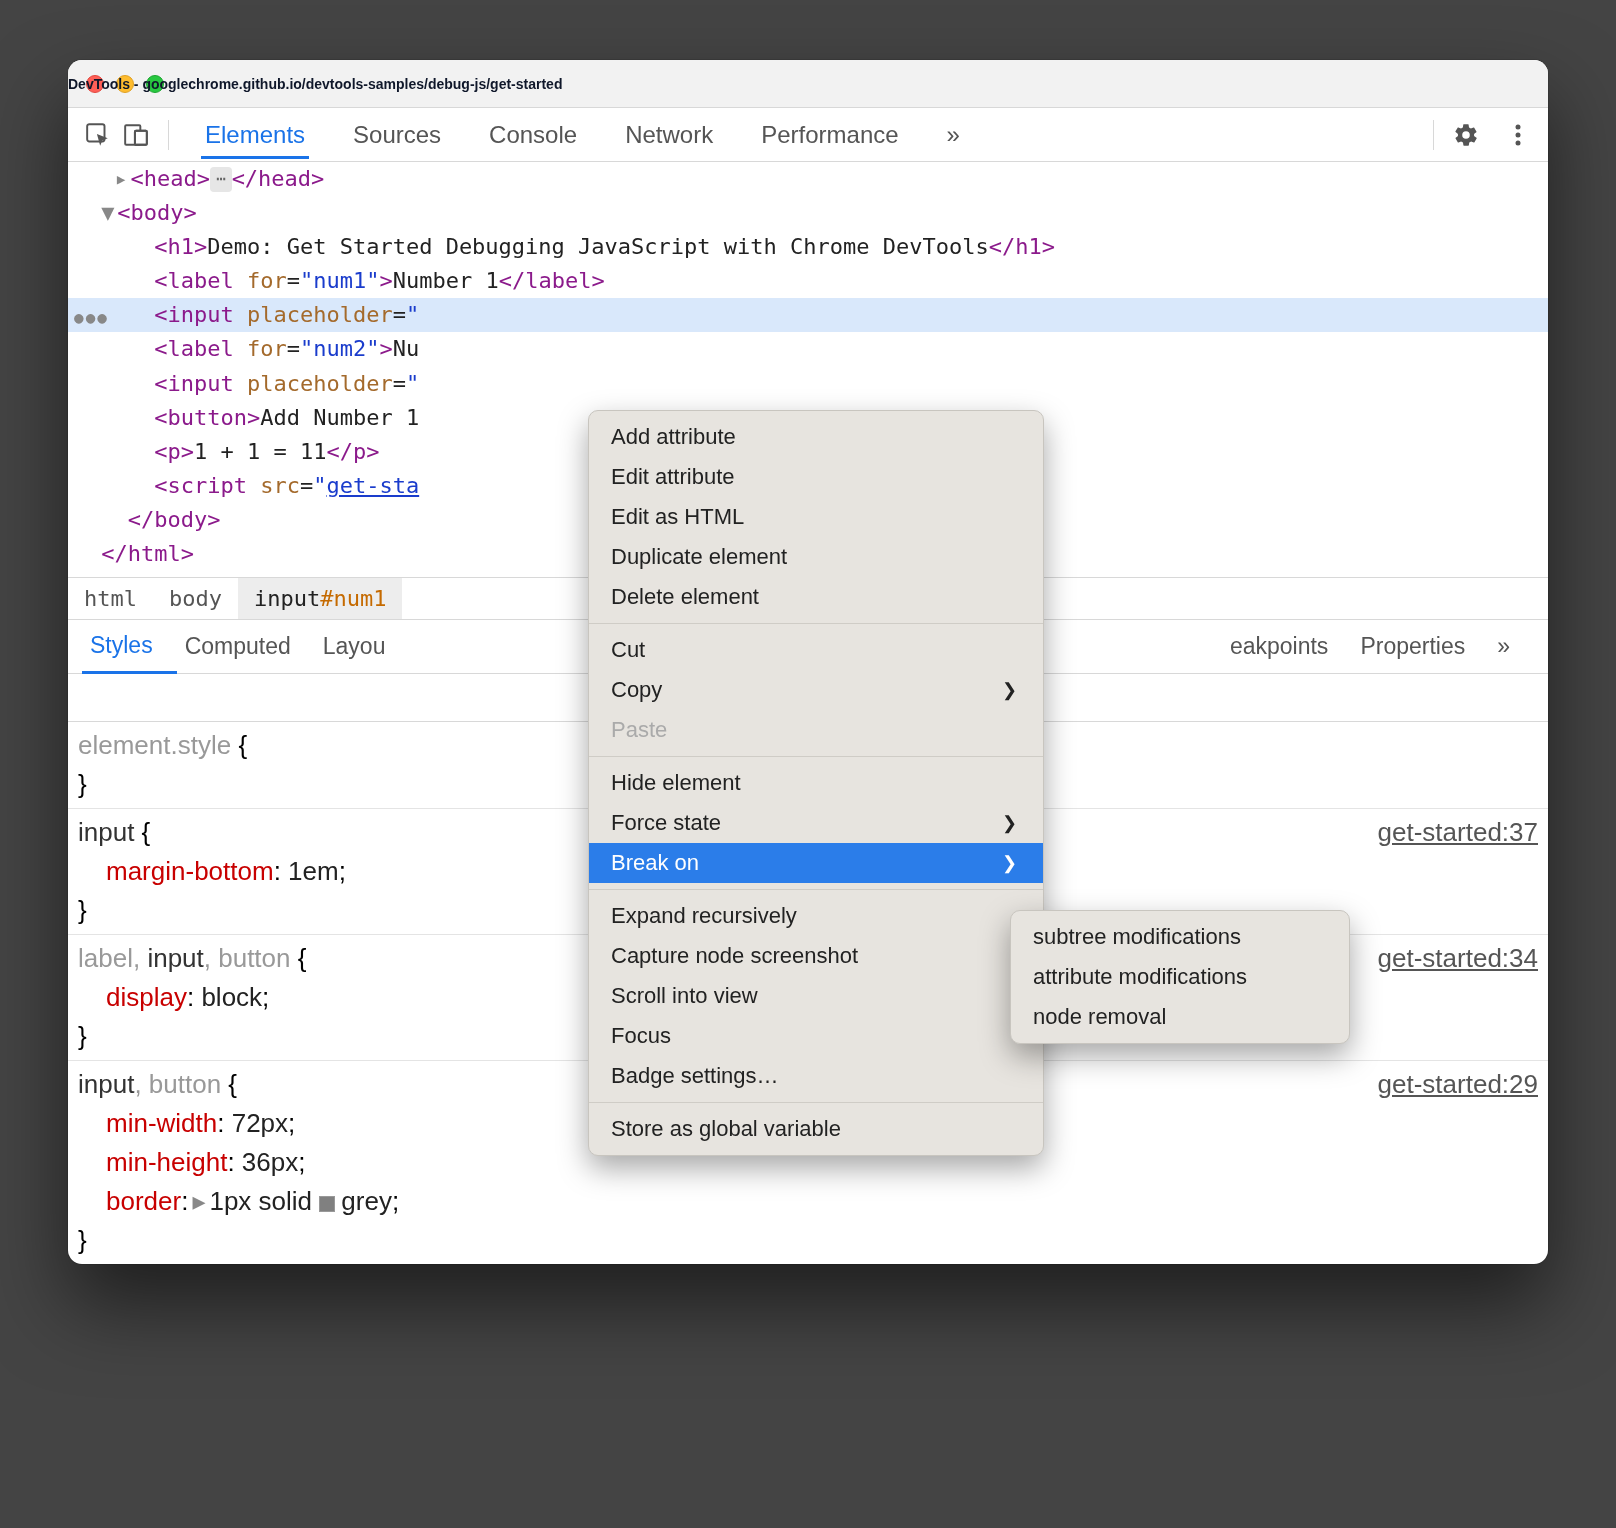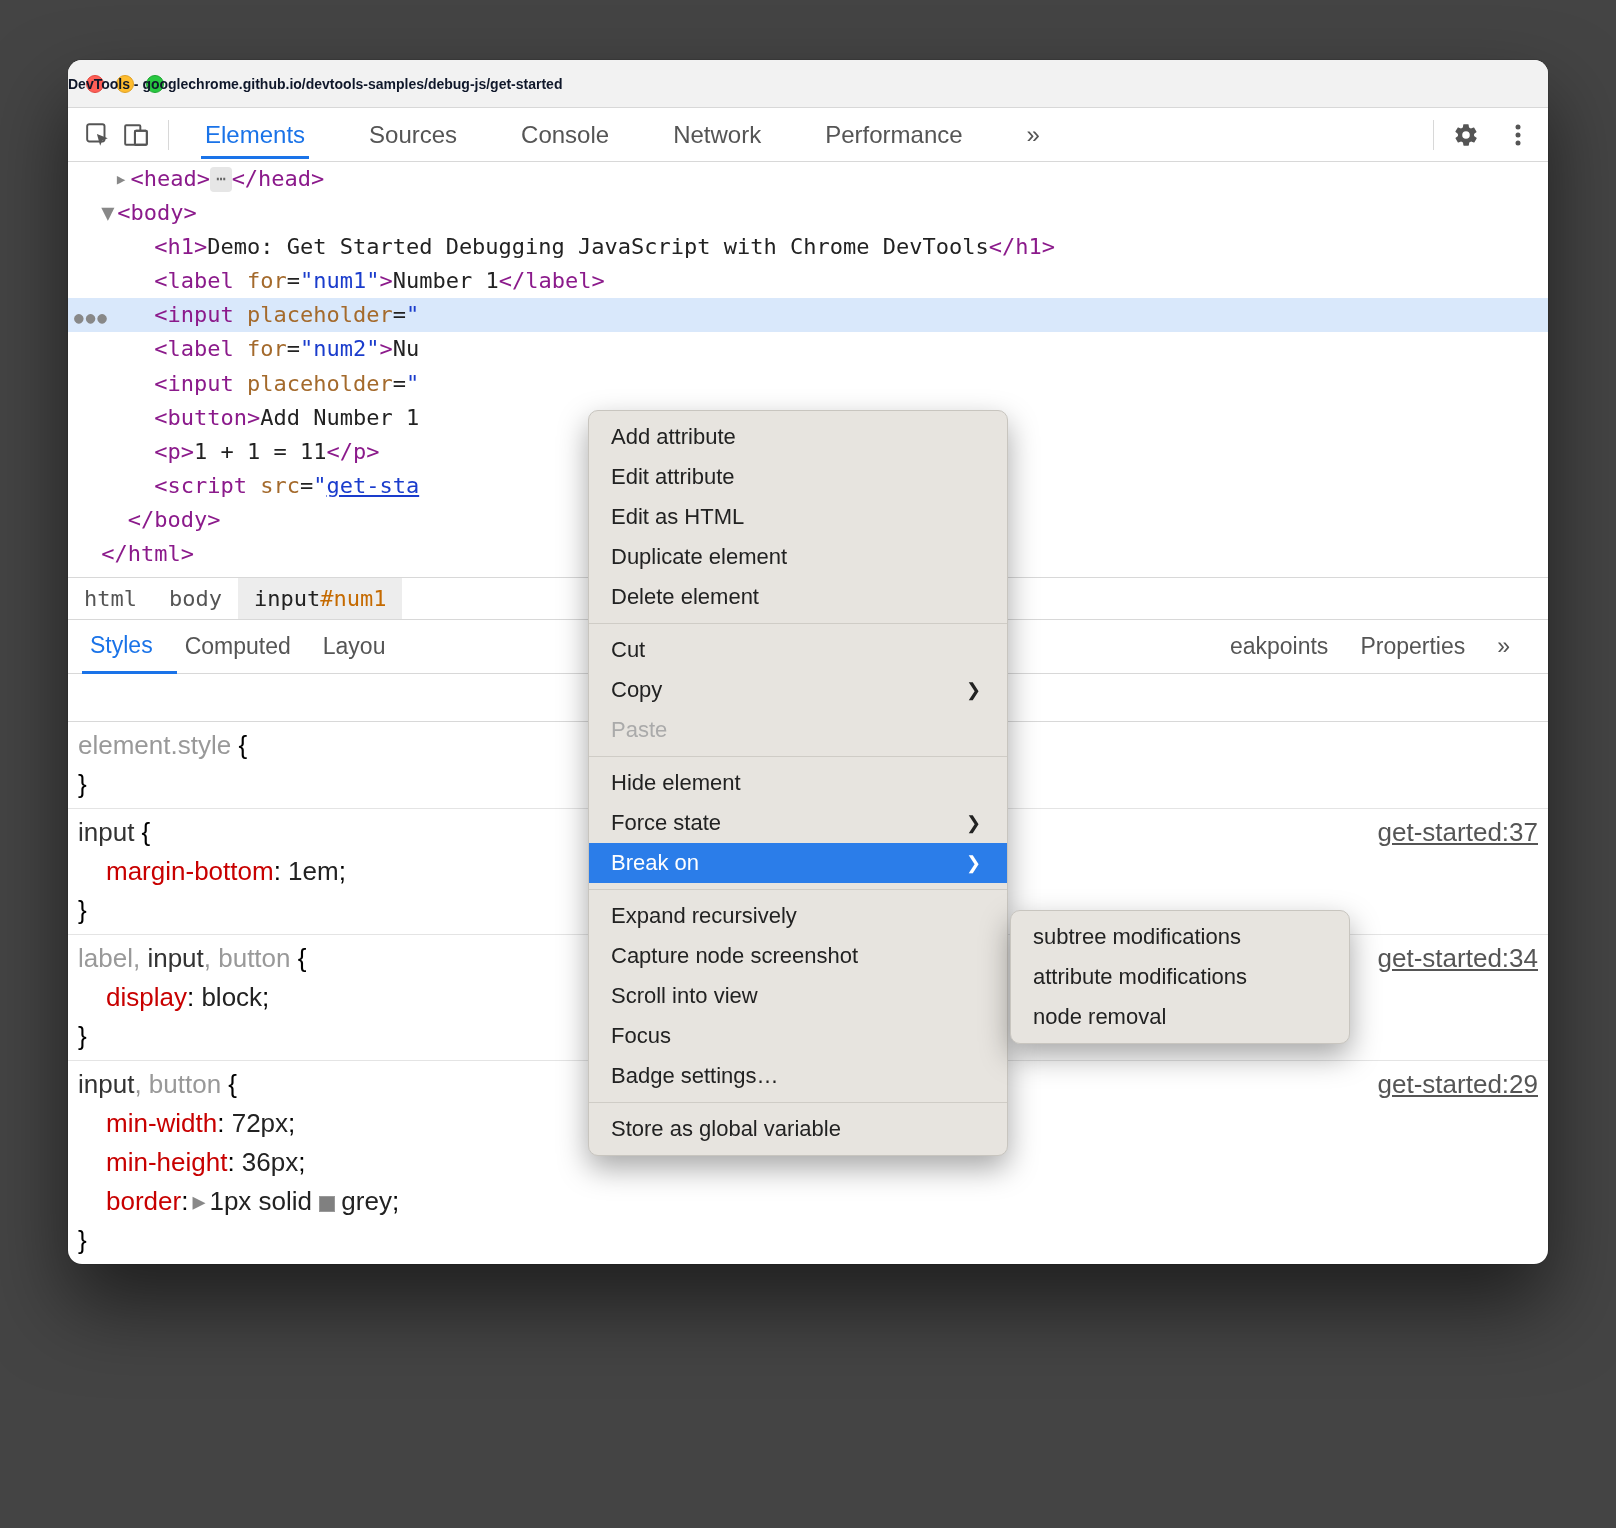--- a/index.html
+++ b/index.html
@@ -39,21 +39,21 @@
   pointer-events: none;
 }
 .toolbar {
   height: 54px; display: flex; align-items: center;
   border-bottom: 1px solid #d8d8d8;
   padding: 0 14px;
   gap: 6px;
 }
 .toolbar .sep { width: 1px; height: 30px; background: #d8d8d8; margin: 0 10px; }
 .icon-btn { width: 32px; height: 32px; display: flex; align-items: center; justify-content: center; color: #555; cursor: pointer; }
-.tabs { display: flex; gap: 56px; margin-left: 16px; flex: 1; }
+.tabs { display: flex; gap: 40px; margin-left: 16px; flex: 1; }
 .tab { font-size: 24px; color: #555; padding: 10px 4px; cursor: pointer; }
 .tab.active { color: #1a73e8; border-bottom: 3px solid #1a73e8; padding-bottom: 7px; }
 .right-tools { display: flex; align-items: center; gap: 20px; }
 
 .dom-tree {
   font-family: "SF Mono", Menlo, Consolas, monospace;
   font-size: 22px; line-height: 1.55;
   padding: 0 0 6px 0;
   color: #222;
 }
@@ -125,21 +125,21 @@
   font-size: 22px;
   color: #222;
   padding: 6px 0;
   z-index: 100;
 }
 .ctx-item { padding: 7px 26px 7px 22px; display:flex; align-items:center; justify-content:space-between; cursor:pointer; }
 .ctx-item.disabled { color:#aaa; cursor:default; }
 .ctx-item.sel { background:#2b7de9; color:#fff; }
 .ctx-item .arrow { font-size:18px; }
 .ctx-sep { height:1px; background:#cfccc6; margin: 6px 0; }
-.ctx-main { top: 350px; left: 520px; width: 420px; }
+.ctx-main { top: 350px; left: 520px; width: 456px; }
 .ctx-sub { top: 850px; left: 942px; width: 340px; }
 
 svg { display:block; }
 </style>
 </head>
 <body>
 
 <div class="window">
 
   <div class="titlebar">

